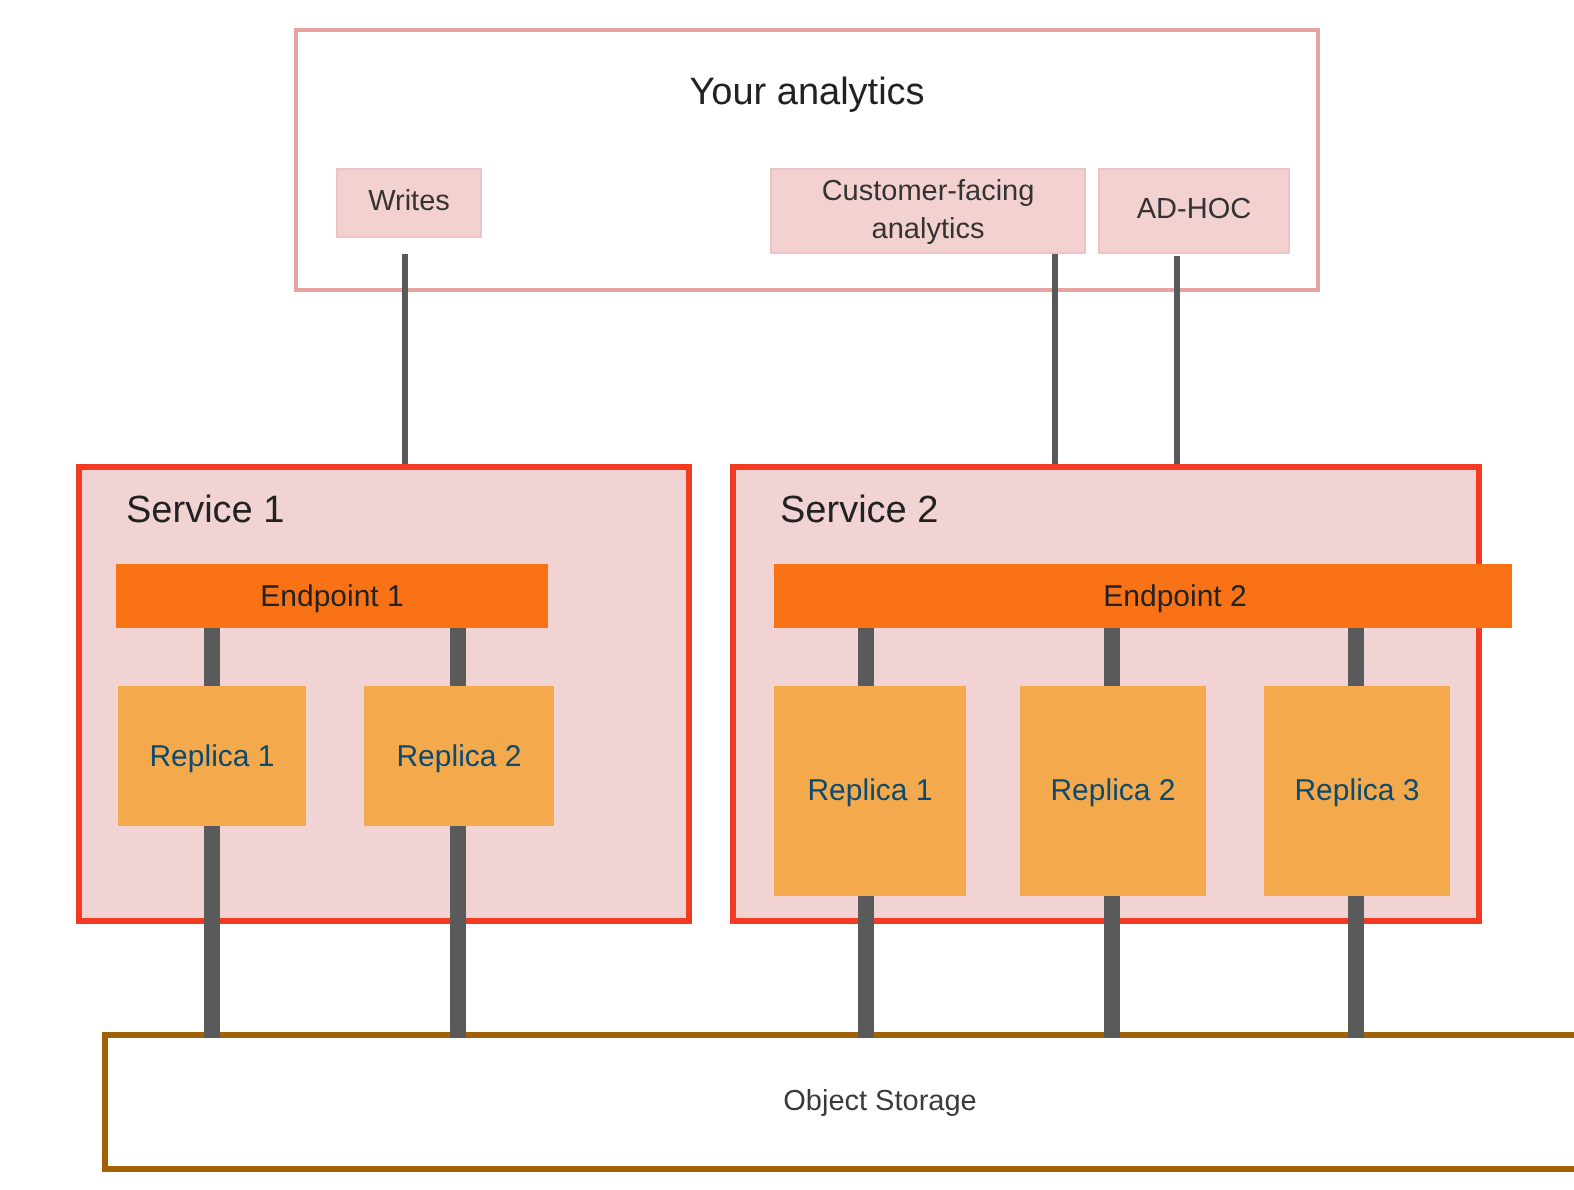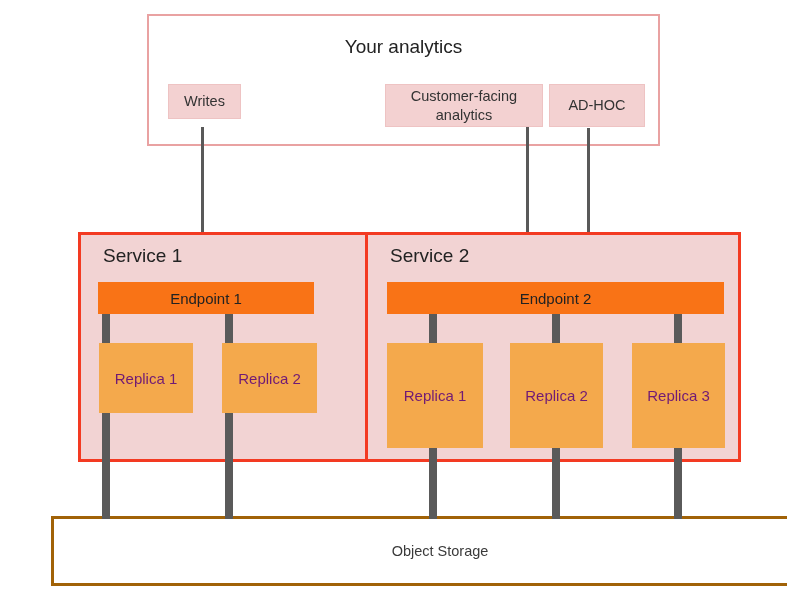--- a/index.html
+++ b/index.html
@@ -42,34 +42,34 @@
     position:absolute;left:51px;top:516px;width:778px;height:70px;
     background:#ffffff;border:3px solid #a16207;box-sizing:border-box;
     display:flex;align-items:center;justify-content:center;
     font-size:14.5px;color:#3a3a3a;
   }
   
   .svc{
     position:absolute;top:232px;height:230px;background:#f2d3d3;
     border:3px solid #f33a22;box-sizing:border-box;
   }
-  .svc1{left:38px;width:308px;margin-left:40px;}
+  .svc1{left:38px;width:308px;}
   .svc2{left:365px;width:376px;}
   .svc-name{position:absolute;left:22px;top:10px;font-size:19px;color:#222;}
   .endpoint{
     position:absolute;top:47px;height:32px;background:#f97316;
     display:flex;align-items:center;justify-content:center;
     font-size:15px;color:#222;
   }
   .ep1{left:17px;width:216px;}
-  .ep2{left:19px;width:337px;}
+  .ep2{left:19px;width:337px;padding-left:32px;}
   .replica{
     position:absolute;top:108px;background:#f4a94c;
     display:flex;align-items:center;justify-content:center;
-    font-size:15px;color:#701a75;
+    font-size:15px;color:#0c4a6e;
   }
   .svc1 .replica{height:70px;}
   .svc2 .replica{height:105px;}
   .s1r1{left:18px;width:94px;}
   .s1r2{left:141px;width:95px;}
   .s2r1{left:19px;width:96px;}
   .s2r2{left:142px;width:93px;}
   .s2r3{left:264px;width:93px;}
   
   .conn{position:absolute;width:8px;background:#5a5a5a;}

